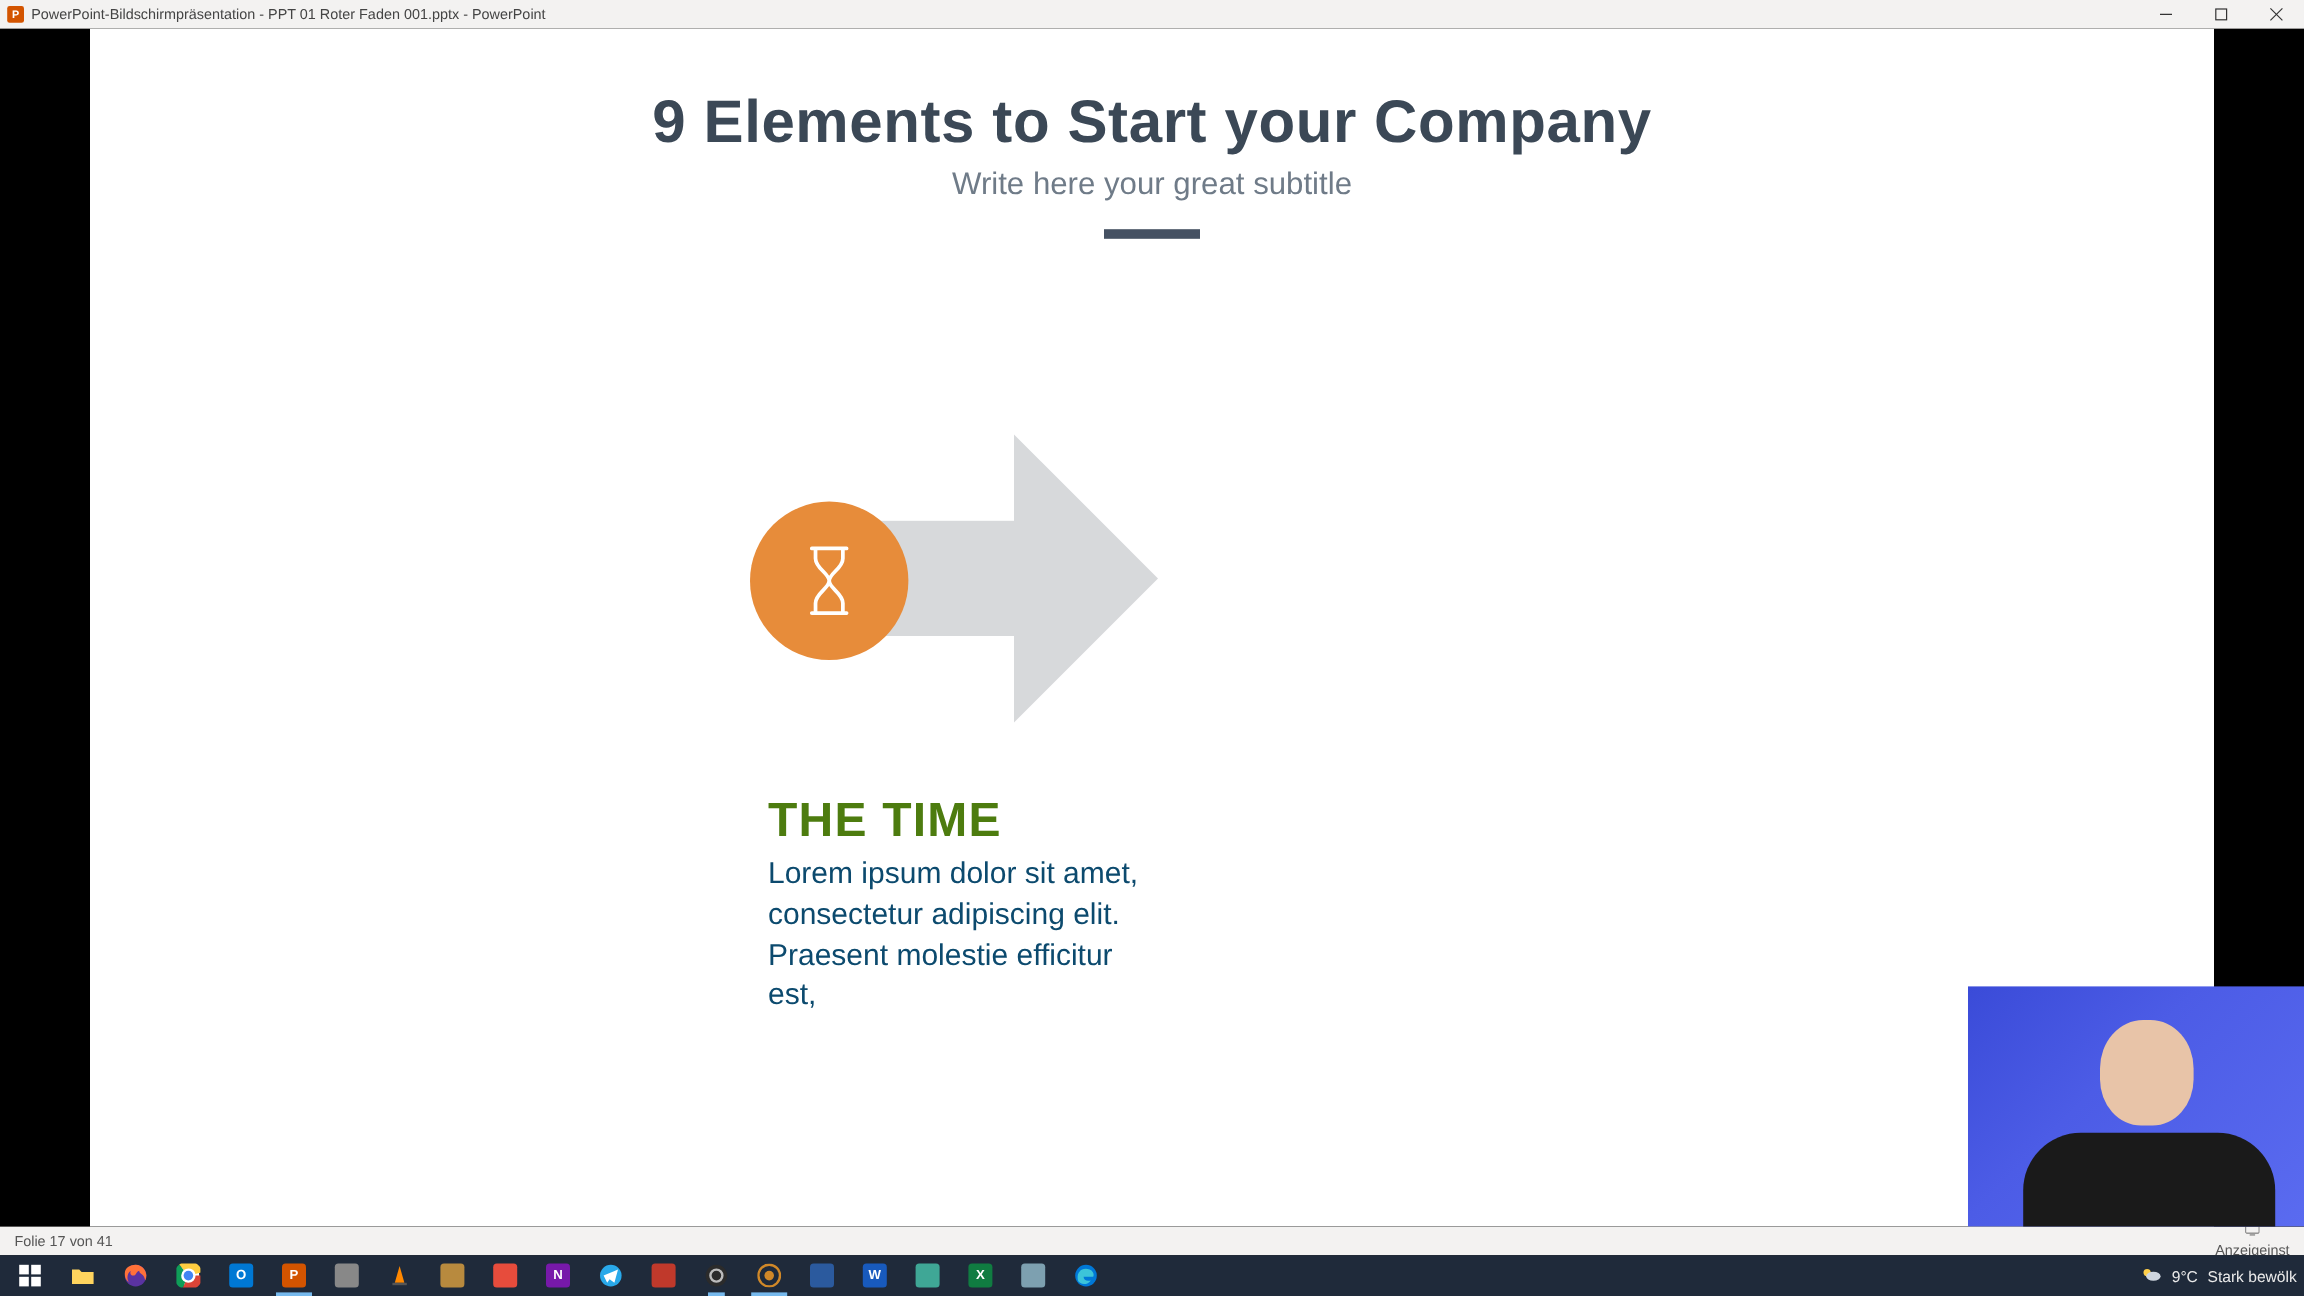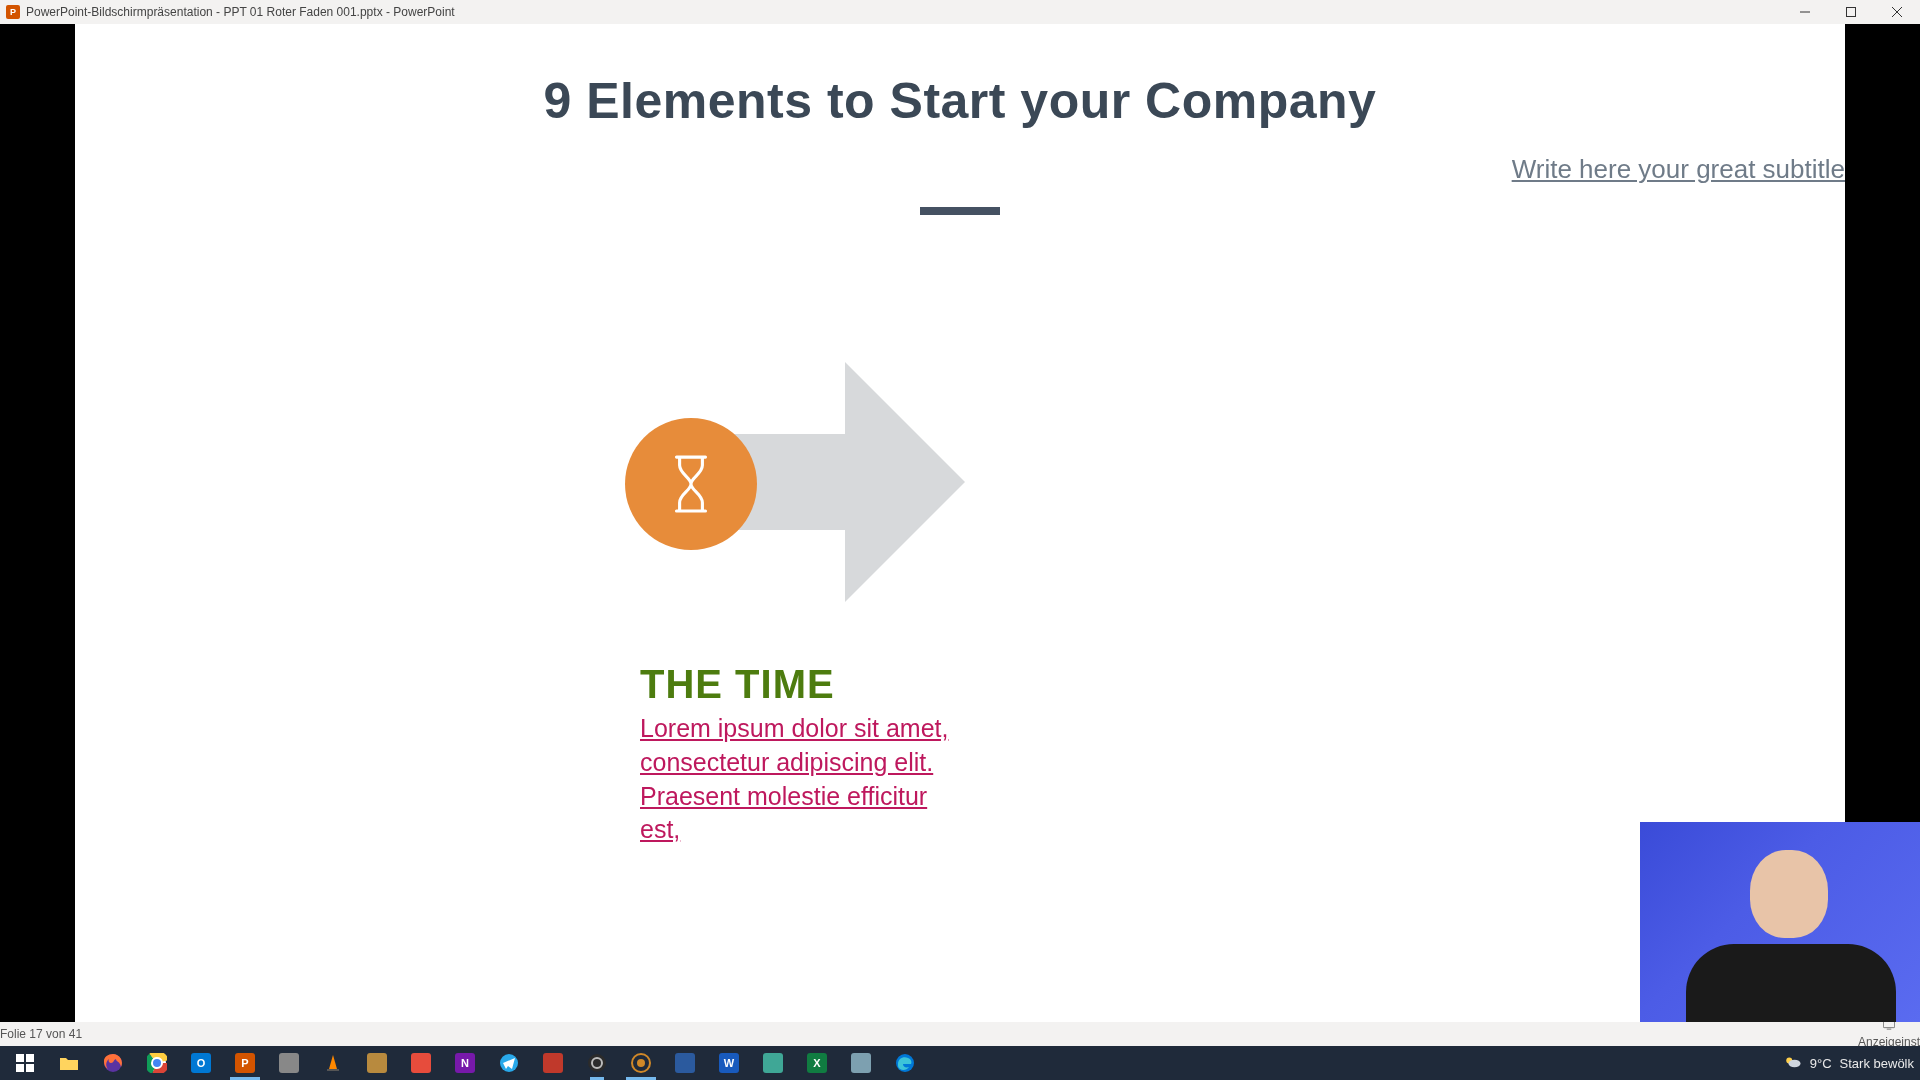--- a/index.html
+++ b/index.html
@@ -49,26 +49,25 @@
   .slide { position: relative; width: 100%; height: 100%; }
   .slide-title {
     text-align: center;
     font-size: 50px;
     font-weight: 700;
     color: #3b4856;
     margin-top: 48px;
     letter-spacing: 0.5px;
   }
   .slide-subtitle {
-    text-align: right;
+    text-align: center;
     font-size: 26px;
     color: #6f7b88;
-    margin-top: 24px;
+    margin-top: 8px;
     font-weight: 400;
-    text-decoration: underline;
   }
   .slide-divider {
     width: 80px; height: 8px; background: #455162;
     margin: 22px auto 0;
   }
 
   
   .arrow-block {
     position: absolute;
     left: 560px;
@@ -109,24 +108,23 @@
     font-size: 40px;
     font-weight: 800;
     color: #4d7c0f;
     letter-spacing: 1px;
   }
   .element-body {
     position: absolute;
     left: 565px;
     top: 640px;
     font-size: 25px;
-    color: #be185d;
+    color: #0c4a6e;
     line-height: 1.35;
     max-width: 320px;
-    text-decoration: underline;
   }
 
   
   .webcam {
     position: absolute;
     right: 0; bottom: 0;
     width: 280px; height: 200px;
     background: linear-gradient(135deg,#3a4bd8 0%,#4c5ce6 40%,#5a6bf0 100%);
     z-index: 50;
     overflow: hidden;
@@ -147,21 +145,21 @@
   }
 
   
   .statusbar {
     height: 24px;
     background: #f3f2f1;
     display: flex;
     align-items: center;
     font-size: 12px;
     color: #555;
-    padding: 0 0;
+    padding: 0 12px;
     gap: 12px;
   }
   .statusbar .spacer { flex: 1; }
   .status-right { display: flex; align-items: center; gap: 4px; flex-direction: column; }
   .status-right svg { width: 12px; height: 12px; }
 
   
   .taskbar {
     height: 34px;
     background: #1f2a3a;

